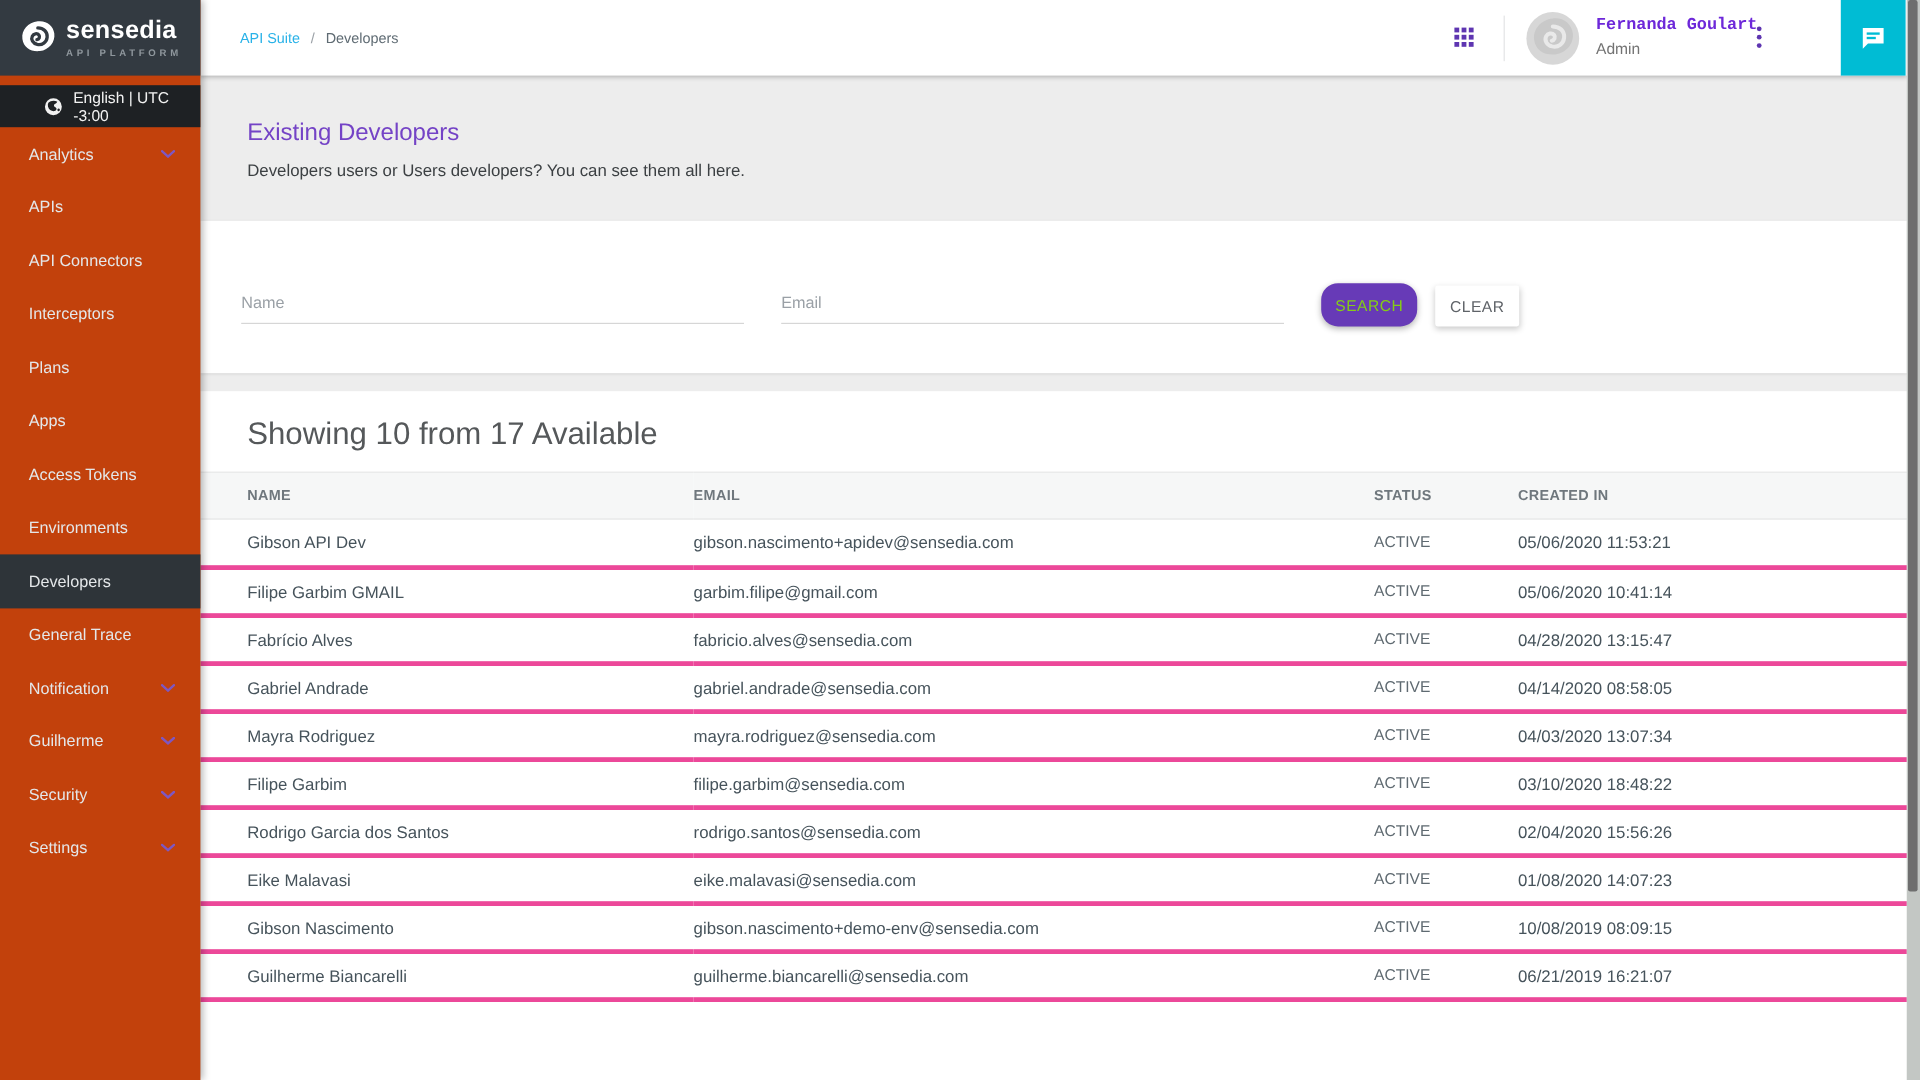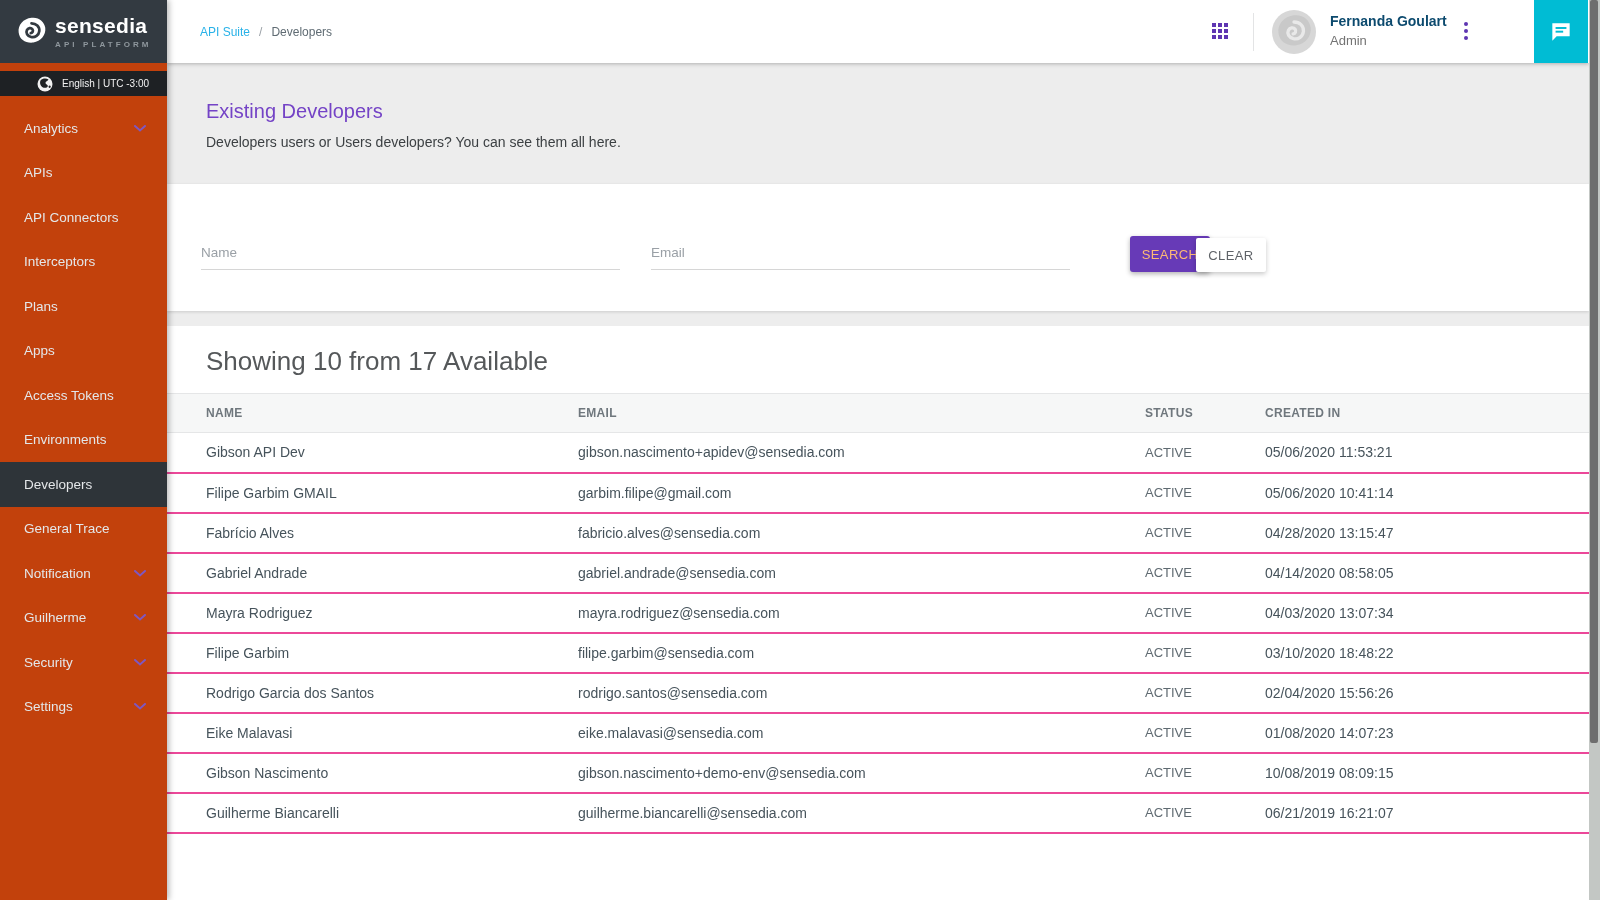--- a/index.html
+++ b/index.html
@@ -17,23 +17,23 @@
     background:#c2410c; z-index:30; box-shadow:2px 0 6px rgba(0,0,0,.28);
   }
   .logo-block {
     height:63px; background:#333a41; display:flex; align-items:center;
     padding-left:15px; gap:7px;
   }
   .logo-text { display:flex; flex-direction:column; }
   .brand-name { color:#fff; font-size:21px; font-weight:bold; letter-spacing:.3px; line-height:1; }
   .brand-tagline { color:#8f979d; font-size:8px; font-weight:bold; letter-spacing:3.1px; margin-top:4px; }
   .lang-bar {
-    position:absolute; top:71px; left:0; width:167px; height:25px;
+    position:absolute; top:71px; left:0; width:167px; height:35px;
     background:#1e2124; display:flex; align-items:center; gap:9px;
-    padding-left:37px; color:#f2f2f2; font-size:10px; cursor:pointer;
+    padding-left:37px; color:#f2f2f2; font-size:13px; cursor:pointer;
   }
   .nav { position:absolute; top:106px; left:0; width:167px; }
   .nav-item {
     height:44.5px; display:flex; align-items:center; justify-content:space-between;
     padding:0 21px 0 24px; color:#e4e7e9; font-size:13.5px; cursor:pointer;
   }
   .nav-item.active { background:#2e3439; }
   .chev { display:none; }
   .nav-item.has-chevron .chev { display:block; }
 
@@ -50,21 +50,21 @@
     position:absolute; left:1045px; top:23px; width:16px; height:16px;
     display:grid; grid-template-columns:repeat(3,4px); grid-auto-rows:4px; gap:2px; cursor:pointer;
   }
   .grid-icon i { background:#5e35b1; display:block; }
   .tb-divider { position:absolute; left:1086px; top:13px; width:1px; height:38px; background:#e3e4e5; }
   .avatar {
     position:absolute; left:1105px; top:10px; width:44px; height:44px; border-radius:50%;
     background:#d7d7d7; display:flex; align-items:center; justify-content:center; overflow:hidden; cursor:pointer;
   }
   .user-block { position:absolute; left:1163px; top:13px; cursor:pointer; }
-  .user-name { font-size:14px; font-weight:bold; color:#0c4a6e; }
+  .user-name { font-size:14px; font-weight:bold; color:#6d28d9;font-family:Liberation Mono, monospace; }
   .user-role { font-size:13px; color:#737373; margin-top:4px; }
   .kebab { position:absolute; left:1297px; top:22px; cursor:pointer; }
   .kebab i { display:block; width:4px; height:4px; border-radius:50%; background:#5e35b1; margin-bottom:3px; }
   .chat-btn {
     position:absolute; left:1367px; top:0; width:54px; height:63px;
     background:#00bcd4; border:none; cursor:pointer;
     display:flex; align-items:center; justify-content:center; padding:0;
   }
 
   
@@ -81,41 +81,41 @@
   .field-name { left:34px; }
   .field-email { left:484px; }
   .field input {
     width:100%; border:none; border-bottom:1px solid #d6d6d6; background:transparent;
     font-size:13.5px; padding:6px 0 9px; color:#333; outline:none;
     font-family:"Liberation Sans", sans-serif;
   }
   .field input::placeholder { color:#9aa0a6; }
   .btn-search {
     position:absolute; left:934px; top:52px; width:80px; height:36px;
-    background:#673ab7; color:#fdba74; border:none; border-radius:3px;
+    background:#673ab7; color:#84cc16; border:none; border-radius:14px;
     font-size:13px; letter-spacing:.4px; box-shadow:0 2px 5px rgba(0,0,0,.3);
-    cursor:pointer; font-family:"Liberation Sans", sans-serif;margin-left:29px;
+    cursor:pointer; font-family:"Liberation Sans", sans-serif;
   }
   .btn-clear {
     position:absolute; left:1029px; top:54px; width:70px; height:34px;
     background:#fff; color:#5f6368; border:none; border-radius:2px;
     font-size:13px; letter-spacing:.4px; box-shadow:0 2px 5px rgba(0,0,0,.22);
     cursor:pointer; font-family:"Liberation Sans", sans-serif;
   }
 
   .results { position:absolute; top:263px; left:0; width:1422px; height:574px; background:#fff; }
   .summary { margin:0; padding:21px 0 0 39px; font-size:26px; font-weight:normal; color:#55585a; line-height:29px; }
   table { border-collapse:collapse; width:1422px; margin-top:17px; table-layout:fixed; }
   thead tr { background:#f6f7f7; height:39px; }
   th {
     text-align:left; font-size:12px; color:#6f777d; font-weight:bold; letter-spacing:.3px;
     border-top:1px solid #e5e6e7; border-bottom:1px solid #e5e6e7; padding:0;
   }
   th.first, td.first { padding-left:39px; }
-  tbody tr { height:40px; border-bottom:2px solid #ec4899; cursor:pointer; }
+  tbody tr { height:40px; border-bottom:4px solid #ec4899; cursor:pointer; }
   td { font-size:14px; color:#46535b; padding:0; }
   td.status { font-size:13px; color:#5f6a71; }
 
   
   .scroll-track { position:absolute; right:0; top:0; width:11px; height:900px; background:#c3c7c4; z-index:40; cursor:pointer; }
   .scroll-thumb { position:absolute; left:1px; top:0; width:8px; height:743px; background:#6e6e6e; border-radius:2px; cursor:grab; }
 </style>
 </head>
 <body>
 

